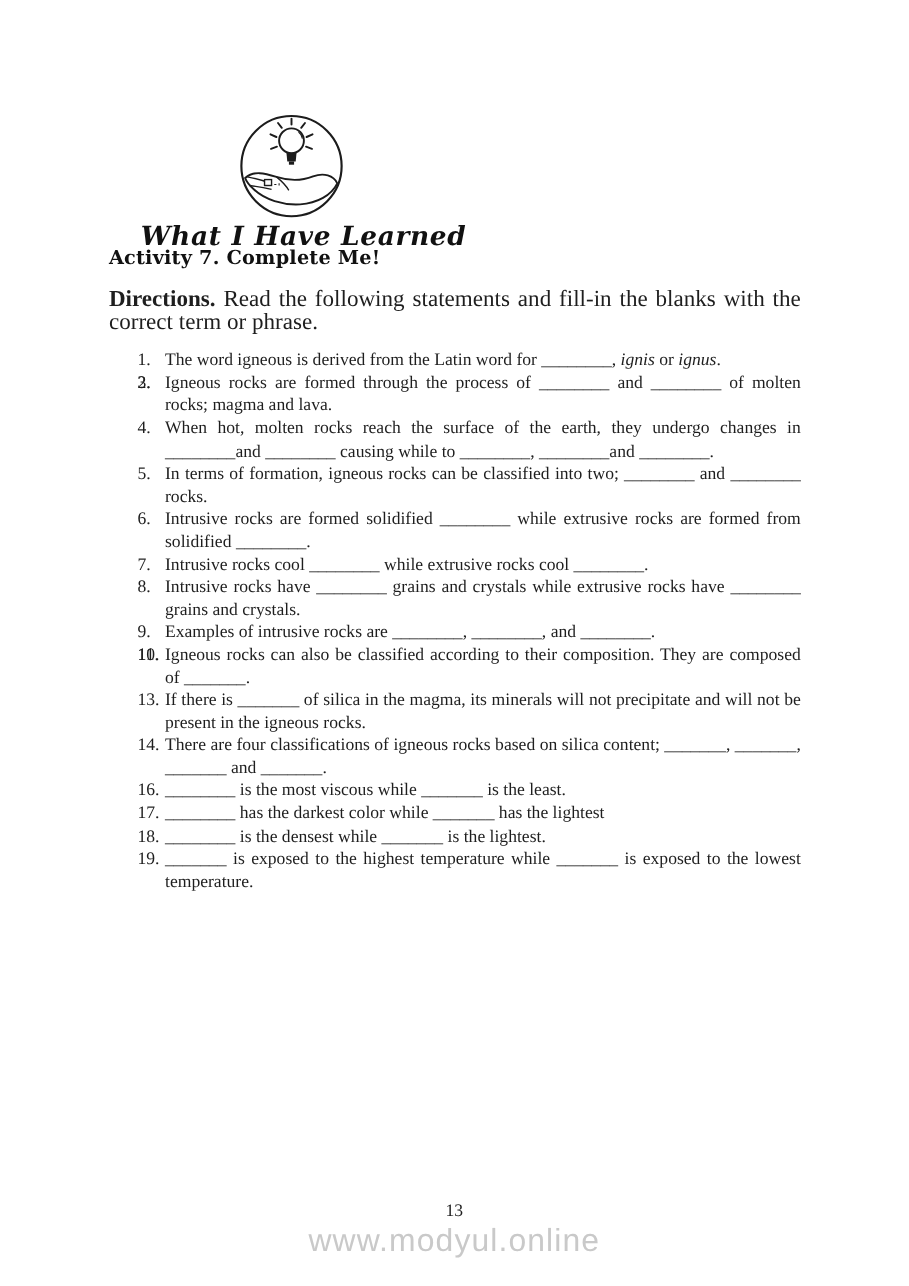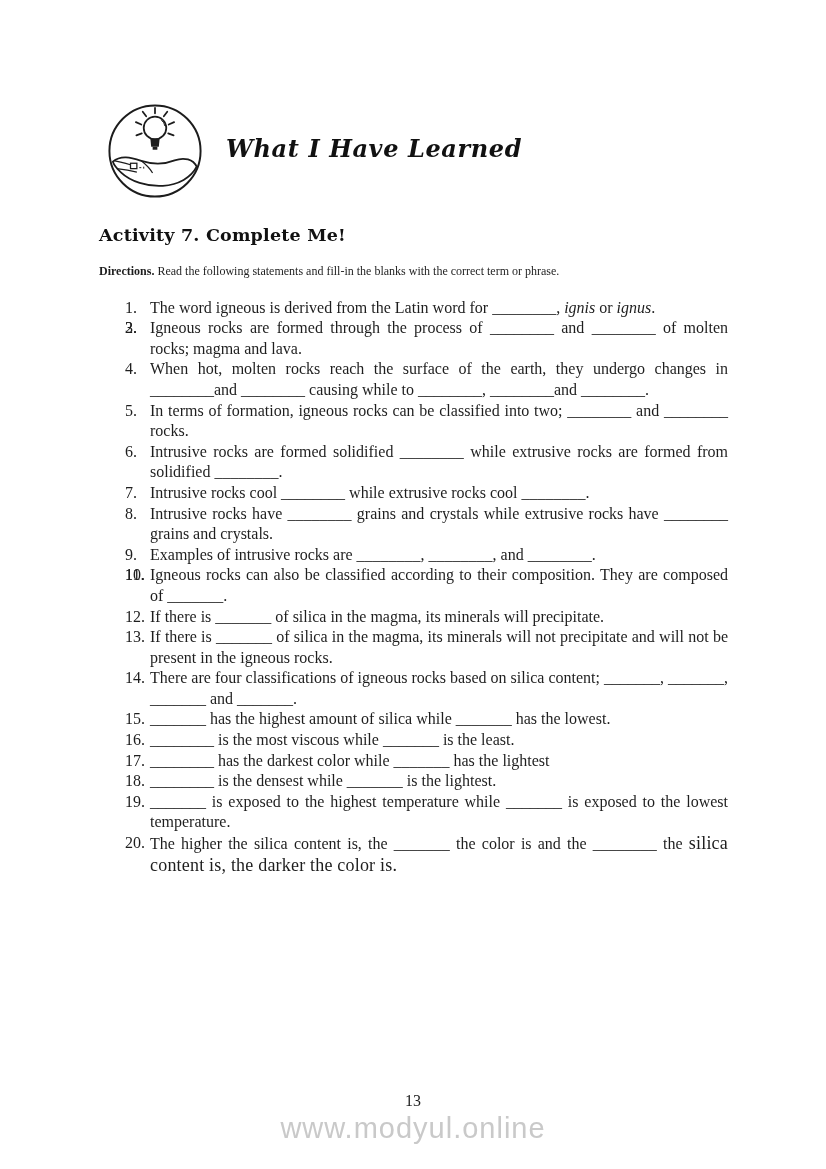--- a/index.html
+++ b/index.html
@@ -15,20 +15,21 @@
     overflow: hidden;
     font-family: "Liberation Serif", serif;
     color: #1e1e1e;
   }
   .wihl-header {
     position: absolute;
     left: 106px;
     top: 102px;
     display: flex;
     align-items: center;
+    flex-direction: column;
   }
   .icon-wrap { width: 98px; height: 98px; flex: 0 0 auto; }
   .wihl-title {
     margin: 0 0 6px 22px;
     font-family: "DejaVu Serif", serif;
     font-weight: bold;
     font-style: italic;
     font-size: 24px;
     letter-spacing: 0.6px;
     color: #111111;
@@ -47,21 +48,21 @@
     white-space: nowrap;
   }
   .content {
     position: absolute;
     left: 99px;
     top: 261px;
     width: 629px;
   }
   .directions {
     margin: 0;
-    font-size: 12px;
+    font-size: 21px;
     line-height: 20.6px;
     text-align: justify;
   }
   .directions b { font-weight: bold; }
   ol.statements {
     margin: 16px 0 0 26px;   
     padding: 0;
     width: 603px;
     list-style: none;
   }
@@ -144,28 +145,25 @@
         <li><span class="num">2.</span></li>
         <li><span class="num">3.</span><span>Igneous rocks are formed through the process of ________ and ________ of molten rocks; magma and lava.</span></li>
         <li><span class="num">4.</span><span>When hot, molten rocks reach the surface of the earth, they undergo changes in ________and ________ causing while to ________, ________and ________.</span></li>
         <li><span class="num">5.</span><span>In terms of formation, igneous rocks can be classified into two; ________ and ________ rocks.</span></li>
         <li><span class="num">6.</span><span>Intrusive rocks are formed solidified ________ while extrusive rocks are formed from solidified ________.</span></li>
         <li><span class="num">7.</span><span>Intrusive rocks cool ________ while extrusive rocks cool ________.</span></li>
         <li><span class="num">8.</span><span>Intrusive rocks have ________ grains and crystals while extrusive rocks have ________ grains and crystals.</span></li>
         <li><span class="num">9.</span><span>Examples of intrusive rocks are ________, ________, and ________.</span></li>
         <li><span class="num">10.</span></li>
         <li><span class="num">11.</span><span>Igneous rocks can also be classified according to their composition. They are composed of _______.</span></li>
-        <li><span class="num">12.</span><span>If there is _______ of silica in the magma, its minerals will precipitate.</span></li>
         <li><span class="num">13.</span><span>If there is _______ of silica in the magma, its minerals will not precipitate and will not be present in the igneous rocks.</span></li>
         <li><span class="num">14.</span><span>There are four classifications of igneous rocks based on silica content; _______, _______, _______ and _______.</span></li>
-        <li><span class="num">15.</span><span>_______ has the highest amount of silica while _______ has the lowest.</span></li>
         <li><span class="num">16.</span><span>________ is the most viscous while _______ is the least.</span></li>
         <li><span class="num">17.</span><span>________ has the darkest color while _______ has the lightest</span></li>
         <li><span class="num">18.</span><span>________ is the densest while _______ is the lightest.</span></li>
         <li><span class="num">19.</span><span>_______ is exposed to the highest temperature while _______ is exposed to the lowest temperature.</span></li>
-        <li><span class="num">20.</span><span>The higher the silica content is, the _______ the color is and the ________ the </span><span class="seg-large">silica content is, the darker the color is.</span></li>
       </ol>
   </div>
 
   <div class="page-number">13</div>
   <div class="watermark">www.modyul.online</div>
 
 </div>
 
 </body></html>

